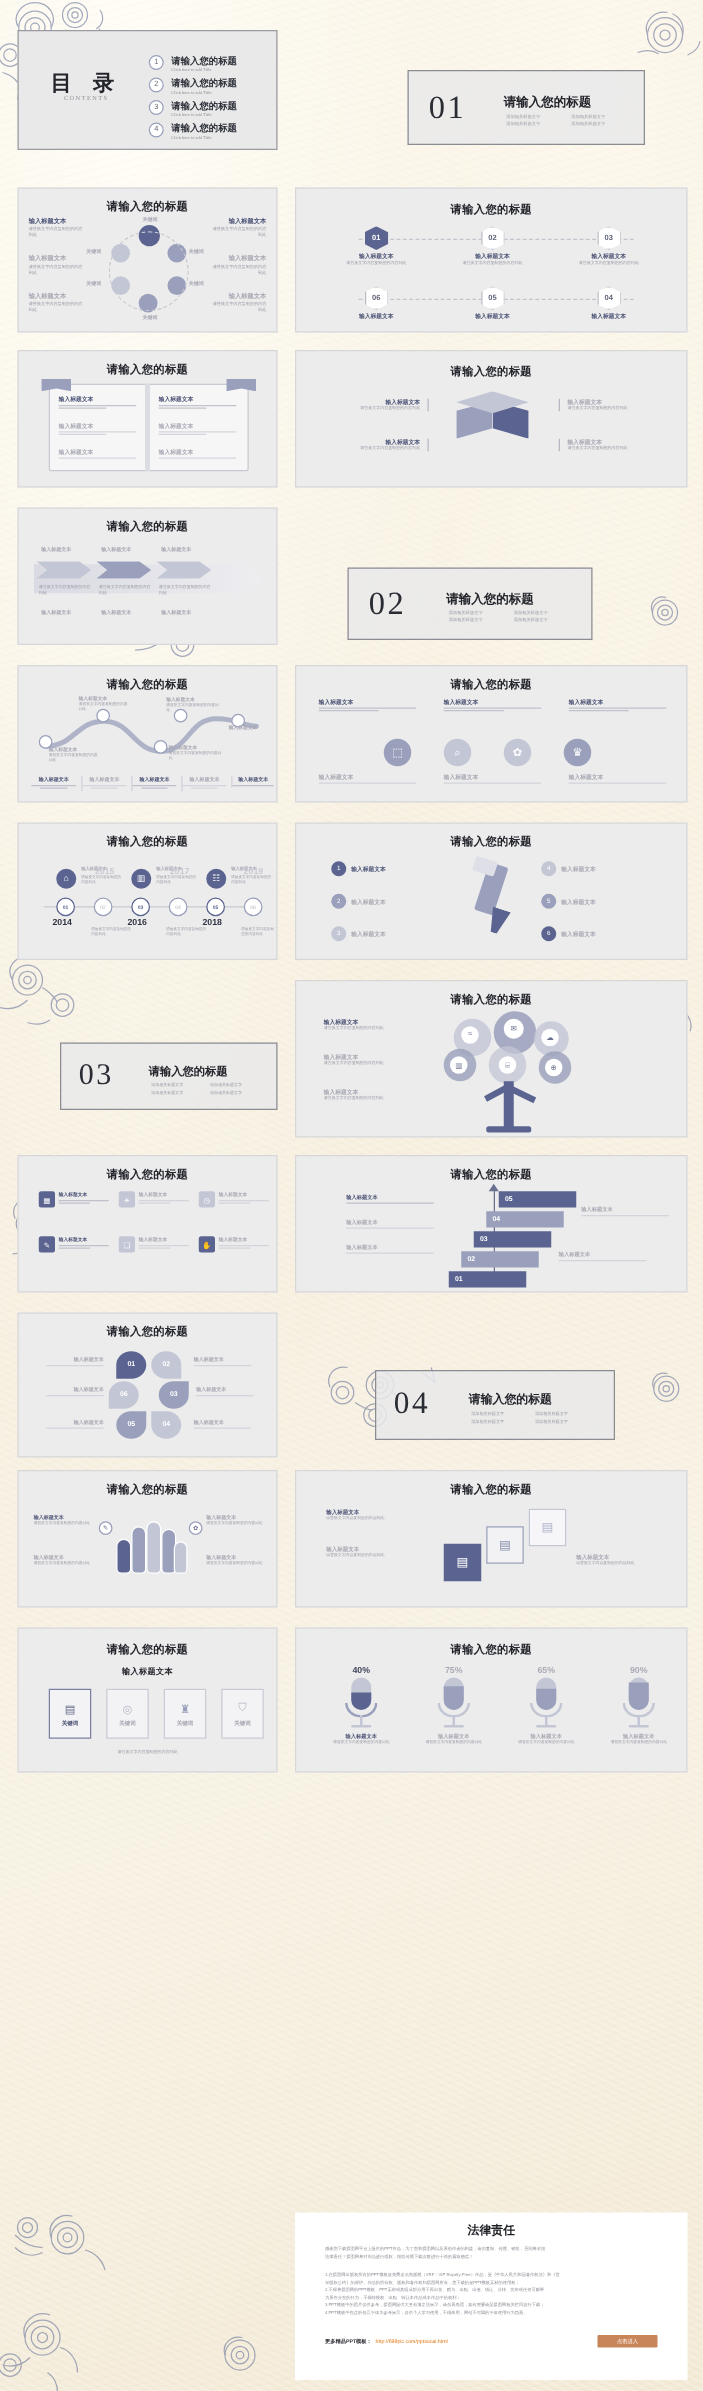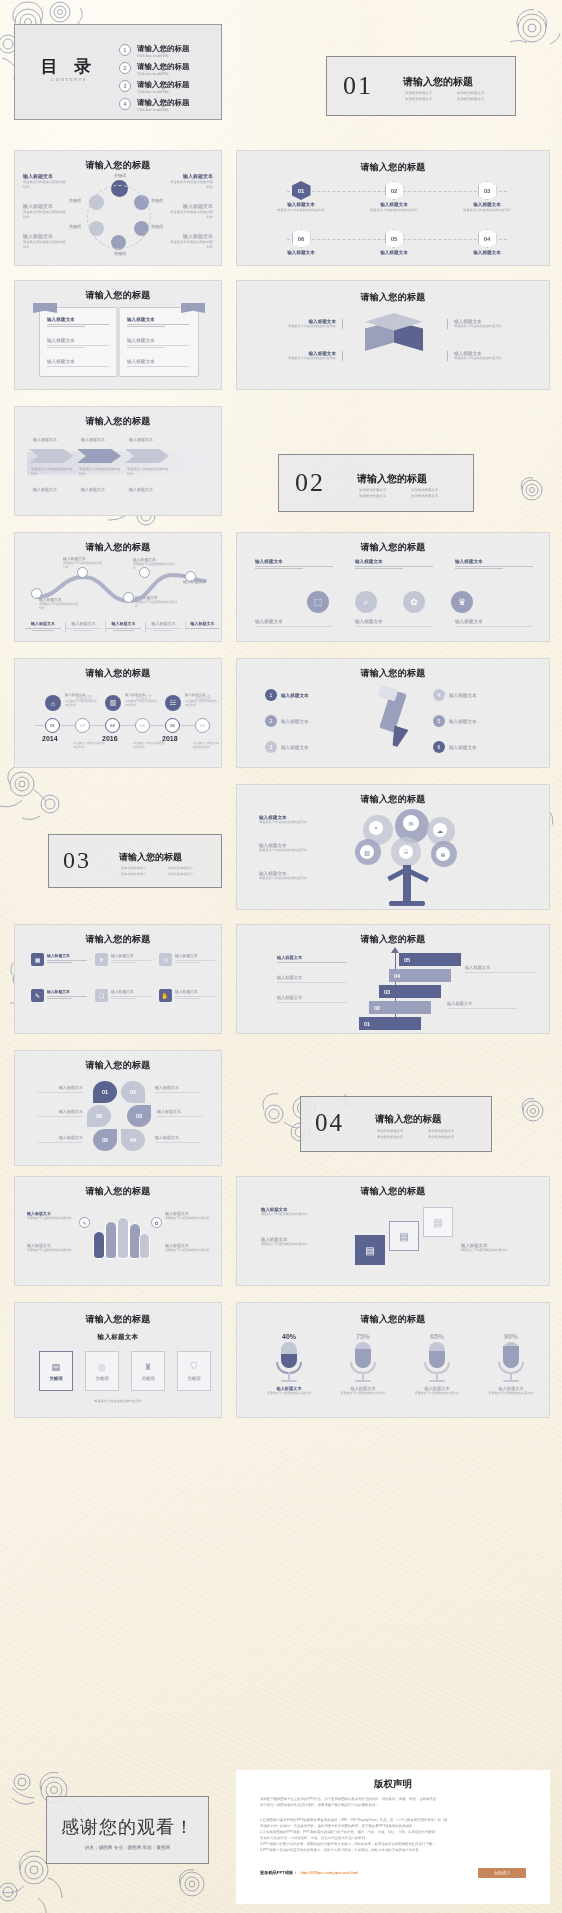--- a/index.html
+++ b/index.html
@@ -967,29 +967,23 @@
       <div class="fill2" style="position:absolute;left:24px;top:4px;width:16px;height:22px;border-radius:0 0 8px 8px;"></div>
       <div style="position:absolute;left:19px;top:20px;width:26px;height:12px;border:2px solid #c3c6d4;border-top:none;border-radius:0 0 13px 13px;"></div>
       <div class="fill3" style="position:absolute;left:31px;top:30px;width:2px;height:9px;"></div>
       <div class="fill3" style="position:absolute;left:24px;top:38px;width:16px;height:2px;border-radius:1px;"></div>
     </div>
     <div class="lbl mut" style="font-size:4.2px;">输入标题文本</div>
     <div class="body-txt" style="font-size:3px;">请替换文字内容复制您的内容到此</div>
   </div>
 </div>
 
-<div style="position:absolute;left:0;top:1770px;width:228px;height:143px;">
-  <div class="innerbox" style="left:46px;top:26px;width:163px;height:68px;">
-    <div class="thanks" style="position:absolute;left:0;top:18px;width:100%;font-size:18px;letter-spacing:1px;">感谢您的观看！</div>
-    <div style="position:absolute;left:0;top:48px;width:100%;text-align:center;font-size:4.6px;color:#6e7080;">姓名：摄图网  专业：摄图网  班级：摄图网</div>
-  </div>
-</div>
 
 <div class="cr" style="left:236px;top:1770px;width:314px;height:134px;">
-  <div class="cr-ttl" style="position:absolute;left:0;top:8px;width:100%;font-size:9.5px;">版权声明</div>
+  <div class="cr-ttl" style="position:absolute;left:0;top:8px;width:100%;font-size:9.5px;">法律责任</div>
   <div style="position:absolute;left:24px;top:27px;width:268px;">
     <div class="cr-p" style="font-size:3.4px;line-height:1.7;">感谢您下载摄图网平台上提供的PPT作品，为了您和摄图网以及原创作者的利益，请勿复制、传播、销售，否则将承担</div>
     <div class="cr-p" style="font-size:3.4px;line-height:1.7;">法律责任！摄图网将对作品进行维权，按照传播下载次数进行十倍的索取赔偿！</div>
   </div>
   <div style="position:absolute;left:24px;top:48px;width:268px;">
     <div class="cr-p" style="font-size:3.4px;line-height:1.75;">1.在摄图网出版权所有的PPT模板是免费金员免版税（VRF：VIP Royalty-Free）作品，受《中华人民共和国著作权法》和《世</div>
     <div class="cr-p" style="font-size:3.4px;line-height:1.75;">界版权公约》的保护。作品的所有权、版权和著作权归摄图网所有，您下载的是PPT模板素材的使用权；</div>
     <div class="cr-p" style="font-size:3.4px;line-height:1.75;">2.不得将摄图网的PPT模板、PPT素材或其组成部分用于再出售、赠与、出租、出借、转让、分转、发布或任何可解释</div>
     <div class="cr-p" style="font-size:3.4px;line-height:1.75;">为原作分发的行为，不得转授权、出租、转让本作品或本作品中的权利；</div>
     <div class="cr-p" style="font-size:3.4px;line-height:1.75;">3.PPT模板中的图片仅供参考，摄图网提供大量有清之法展示，请勿再免理，如有需要请至摄图网相关栏目自行下载；</div>

